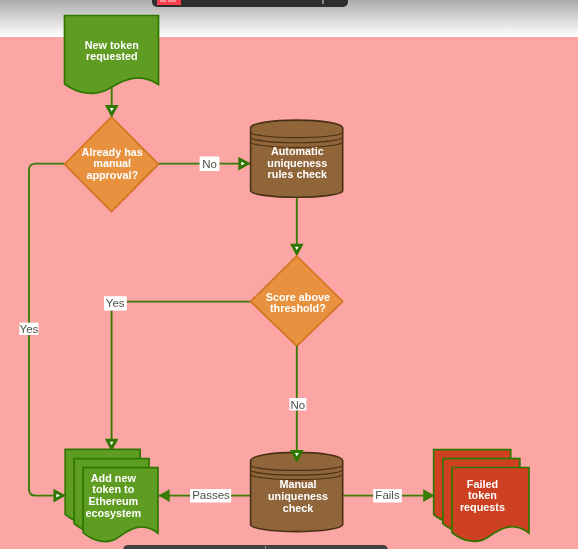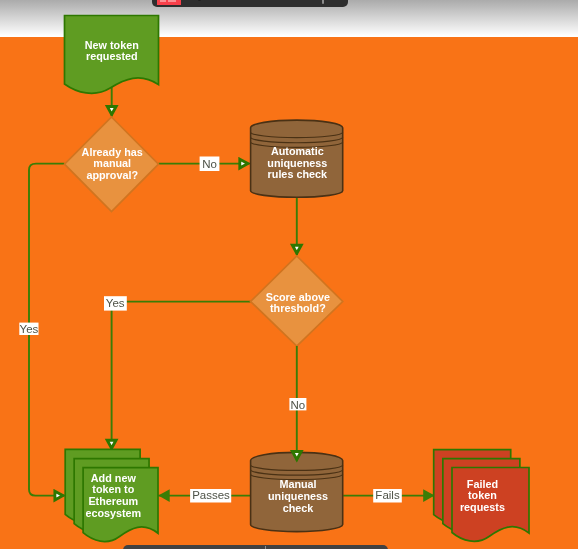--- a/index.html
+++ b/index.html
@@ -1,18 +1,18 @@
 <!DOCTYPE html>
 <html><head>
 <meta charset="utf-8">
 <title>Token request approval flowchart</title>
 <style>
   html,body{margin:0;padding:0;background:#ffffff;}
   body{width:578px;height:549px;font-family:"Liberation Sans",sans-serif;overflow:hidden;}
-  #stage{position:relative;width:578px;height:549px;overflow:hidden;background:#f97316;}
+  #stage{position:relative;width:578px;height:549px;overflow:hidden;background:#fca5a5;}
   #topfade{position:absolute;left:0;top:0;width:578px;height:37px;
     background:linear-gradient(to bottom,#ababab 0%,#bcbcbc 20.3%,#cecece 40.5%,#e5e5e5 67.6%,#f5f5f5 86.5%,#ffffff 97.5%);}
   svg.canvas{position:absolute;left:0;top:0;will-change:transform;}
   .nodetext{fill:#ffffff;font-family:"Liberation Sans",sans-serif;font-size:10.8px;font-weight:bold;text-anchor:middle;}
   .edgelabel{fill:#4e5247;font-family:"Liberation Sans",sans-serif;font-size:11.5px;text-anchor:middle;}
   .tbar{position:absolute;}
 </style>
 </head>
 <body>
 

